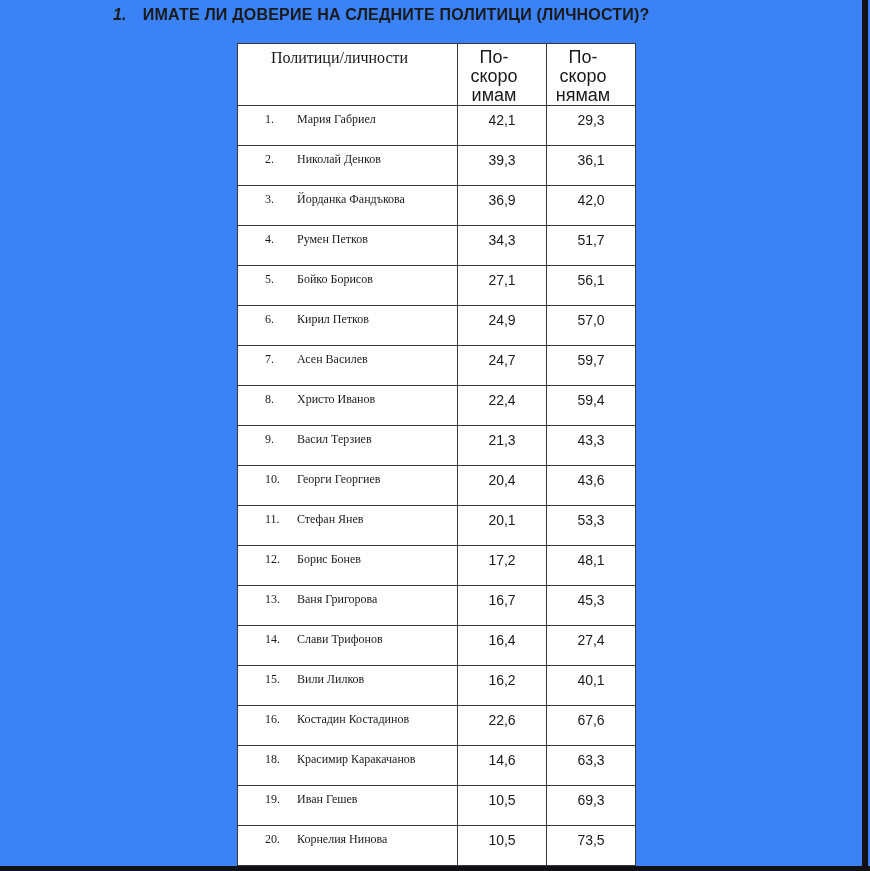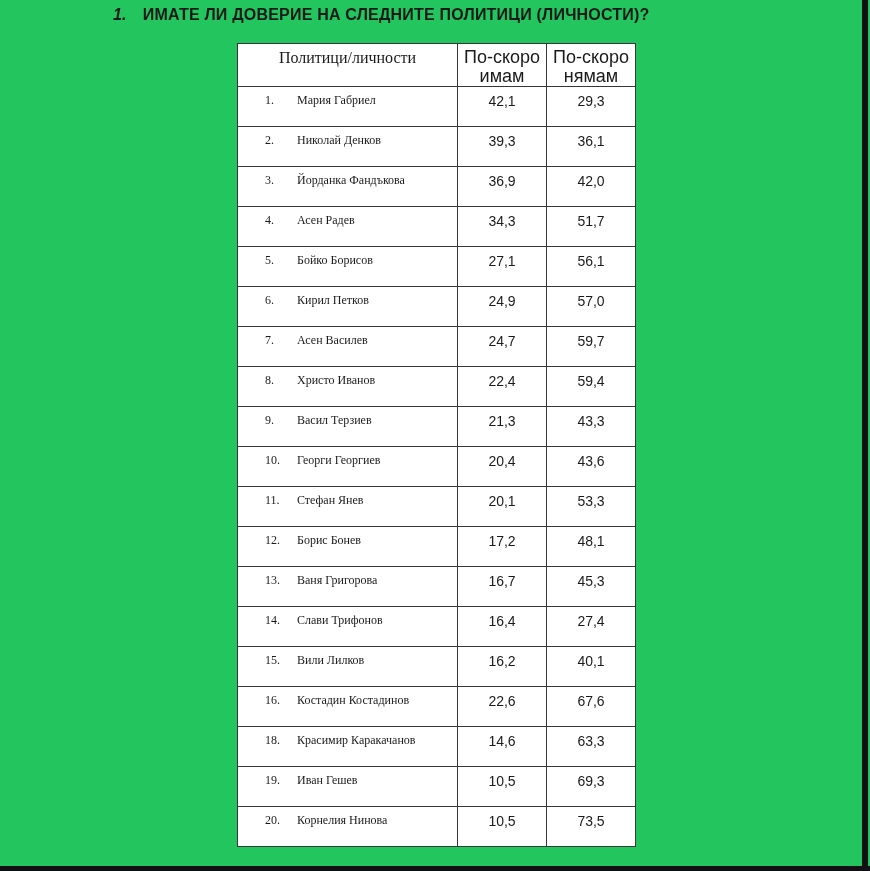--- a/index.html
+++ b/index.html
@@ -1,20 +1,20 @@
 <!DOCTYPE html>
 <html><head>
 <meta charset="utf-8">
 <style>
   html, body { margin: 0; padding: 0; }
   .page {
     position: relative;
     width: 870px;
     height: 871px;
-    background: #22c55e;
+    background: #3b82f6;
     overflow: hidden;
     color: #1a1a1a;
   }
   .heading {
     position: absolute;
     left: 113px;
     top: 5px;
     font-family: "Liberation Sans", sans-serif;
     font-size: 16px;
     font-weight: bold;
@@ -38,21 +38,21 @@
   table.survey th, table.survey td {
     border: 1px solid #373737;
     vertical-align: top;
     overflow: hidden;
   }
   thead tr { height: 39px; }
   tbody tr { height: 40px; }
   th {
     font-weight: normal;
     text-align: center;
-    padding: 4px 4px 0 4px;
+    padding: 4px 20px 0 4px;
   }
   th.h-name {
     font-family: "Liberation Serif", serif;
     font-size: 16px;
     padding-top: 5px;
   }
   th.h-val {
     font-family: "Liberation Sans", sans-serif;
     font-size: 18px;
     line-height: 19px;
@@ -131,21 +131,21 @@
     </tr>
         <tr>
       <td class="c-name">
         <span class="rownum">3.</span><span class="rowname">Йорданка Фандъкова</span>
       </td>
       <td class="c-val">36,9</td>
       <td class="c-val">42,0</td>
     </tr>
         <tr>
       <td class="c-name">
-        <span class="rownum">4.</span><span class="rowname">Асен Радев</span>
+        <span class="rownum">4.</span><span class="rowname">Румен Петков</span>
       </td>
       <td class="c-val">34,3</td>
       <td class="c-val">51,7</td>
     </tr>
         <tr>
       <td class="c-name">
         <span class="rownum">5.</span><span class="rowname">Бойко Борисов</span>
       </td>
       <td class="c-val">27,1</td>
       <td class="c-val">56,1</td>

